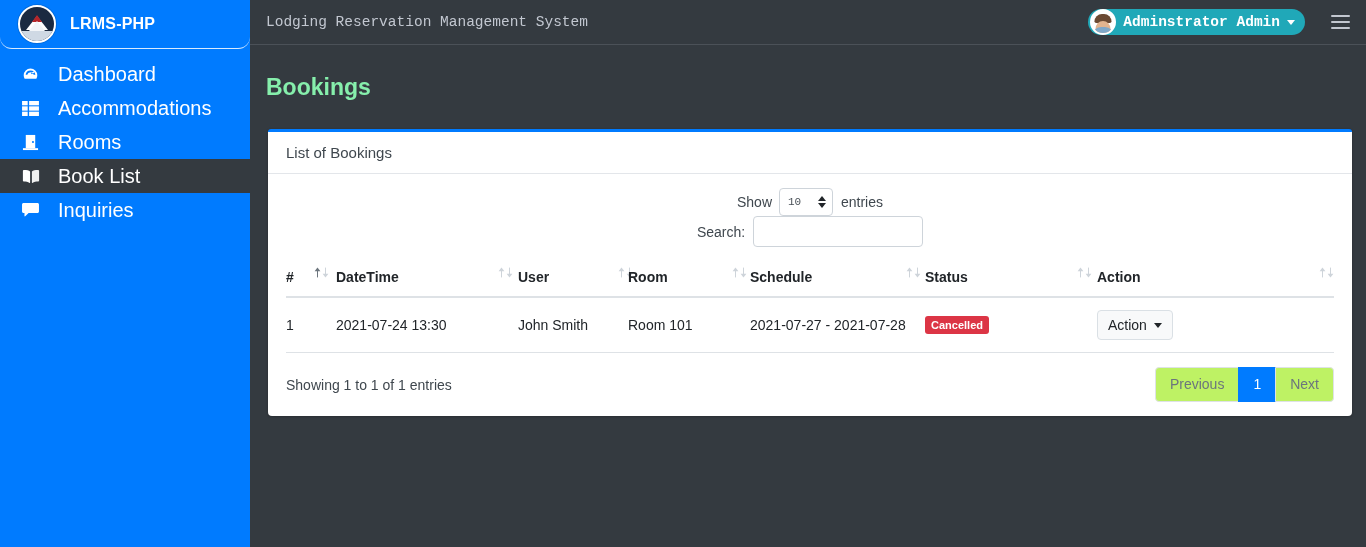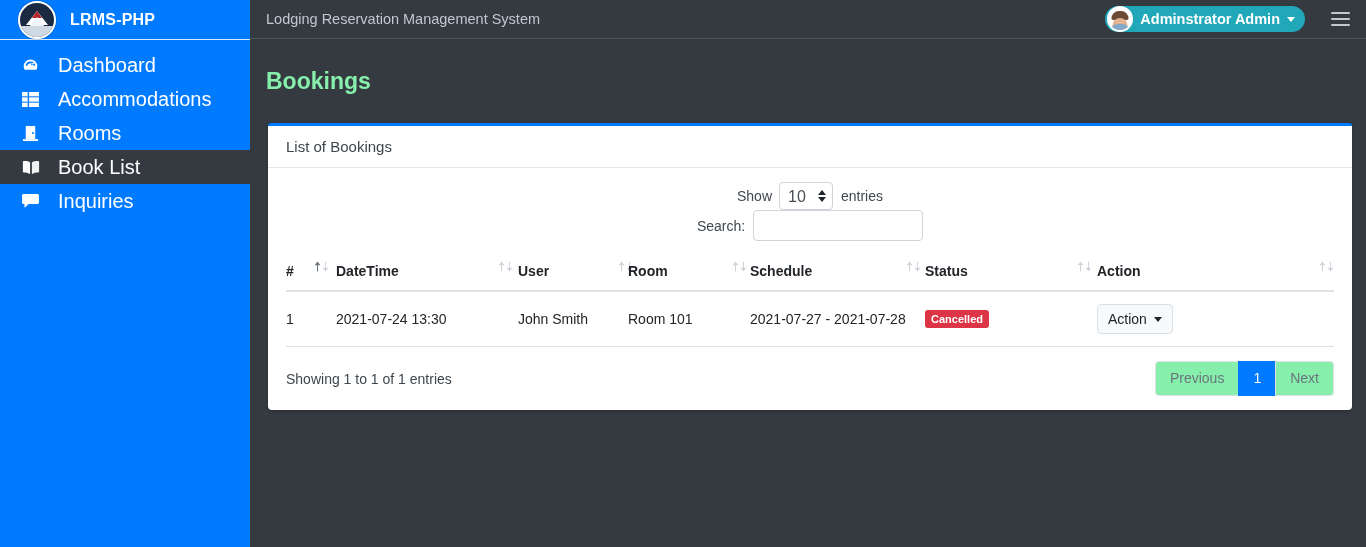--- a/index.html
+++ b/index.html
@@ -16,25 +16,26 @@
   
   .sidebar {
     width: 250px;
     min-width: 250px;
     background: #007bff;
     color: #fff;
     display: flex;
     flex-direction: column;
   }
   .brand {
-    height: 40px;
+    height: 49px;
     display: flex;
     align-items: center;
     padding: 7px 12px;
     border-bottom: 1px solid rgba(255,255,255,.85);
+    border-radius: 12px;
   }
   .brand-logo {
     width: 38px; height: 38px;
     border-radius: 50%;
     background: #dfe6ee;
     border: 2px solid #ffffff;
     margin-left: 6px;
     margin-right: 14px;
     position: relative;
     overflow: hidden;
@@ -98,26 +99,27 @@
     justify-content: flex-start;
     margin-right: 10px;
   }
   .nav-icon svg { display: block; }
   .nav-label { white-space: nowrap; }
 
   
   .main { flex: 1; display: flex; flex-direction: column; min-width: 0; background: #343a40; }
 
   .topbar {
-    height: 39px;
+    height: 45px;
     background: #343a40;
     border-bottom: 1px solid #4b5158;
     display: flex;
     align-items: center;
     padding: 0 16px 0 16px;
+    font-family: Liberation Mono, monospace;
   }
   .topbar-title {
     color: #c2c7d0;
     font-size: 14.5px;
     white-space: nowrap;
   }
   .topbar-spacer { flex: 1; }
 
   .user-pill {
     display: flex;
@@ -186,22 +188,22 @@
     color: #3f474e;
   }
   .card-body { padding: 14px 18px 14px 18px; }
 
   .table-controls { display: flex; align-items: center; justify-content: space-between; flex-direction: column; }
   .dt-length { display: flex; align-items: center; font-size: 14px; color: #3f474e; }
   .dt-length .lbl { margin-right: 7px; }
   .dt-select {
     appearance: none;
     -webkit-appearance: none;
-    font-family: Liberation Sans, sans-serif;
-    font-size: 16px;
+    font-family: Liberation Mono, monospace;
+    font-size: 11px;
     color: #495057;
     height: 28px;
     width: 54px;
     padding: 0 20px 0 8px;
     border: 1px solid #ced4da;
     border-radius: 4px;
     background: #fff;
     cursor: pointer;
   }
   .dt-select-wrap { position: relative; display: inline-block; margin-right: 8px; }
@@ -285,21 +287,21 @@
     border-right: 4px solid transparent;
     border-top: 5px solid #212529;
     margin-left: 7px;
   }
 
   .table-footer { display: flex; align-items: center; justify-content: space-between; margin-top: 14px; gap: 22px; }
   .dt-info { font-size: 14px; color: #3f474e; }
   .pagination { display: flex; }
   .page-btn {
     border: 1px solid #dee2e6;
-    background: #86efac;
+    background: #bef264;
     color: #007bff;
     font-size: 14px;
     padding: 7px 14px;
     cursor: pointer;
     margin-left: -1px;
     font-family: "Liberation Sans", sans-serif;
     line-height: 1.3;
   }
   .page-btn:first-child { border-radius: 4px 0 0 4px; margin-left: 0; color: #6c757d; }
   .page-btn:last-child { border-radius: 0 4px 4px 0; color: #6c757d; }

